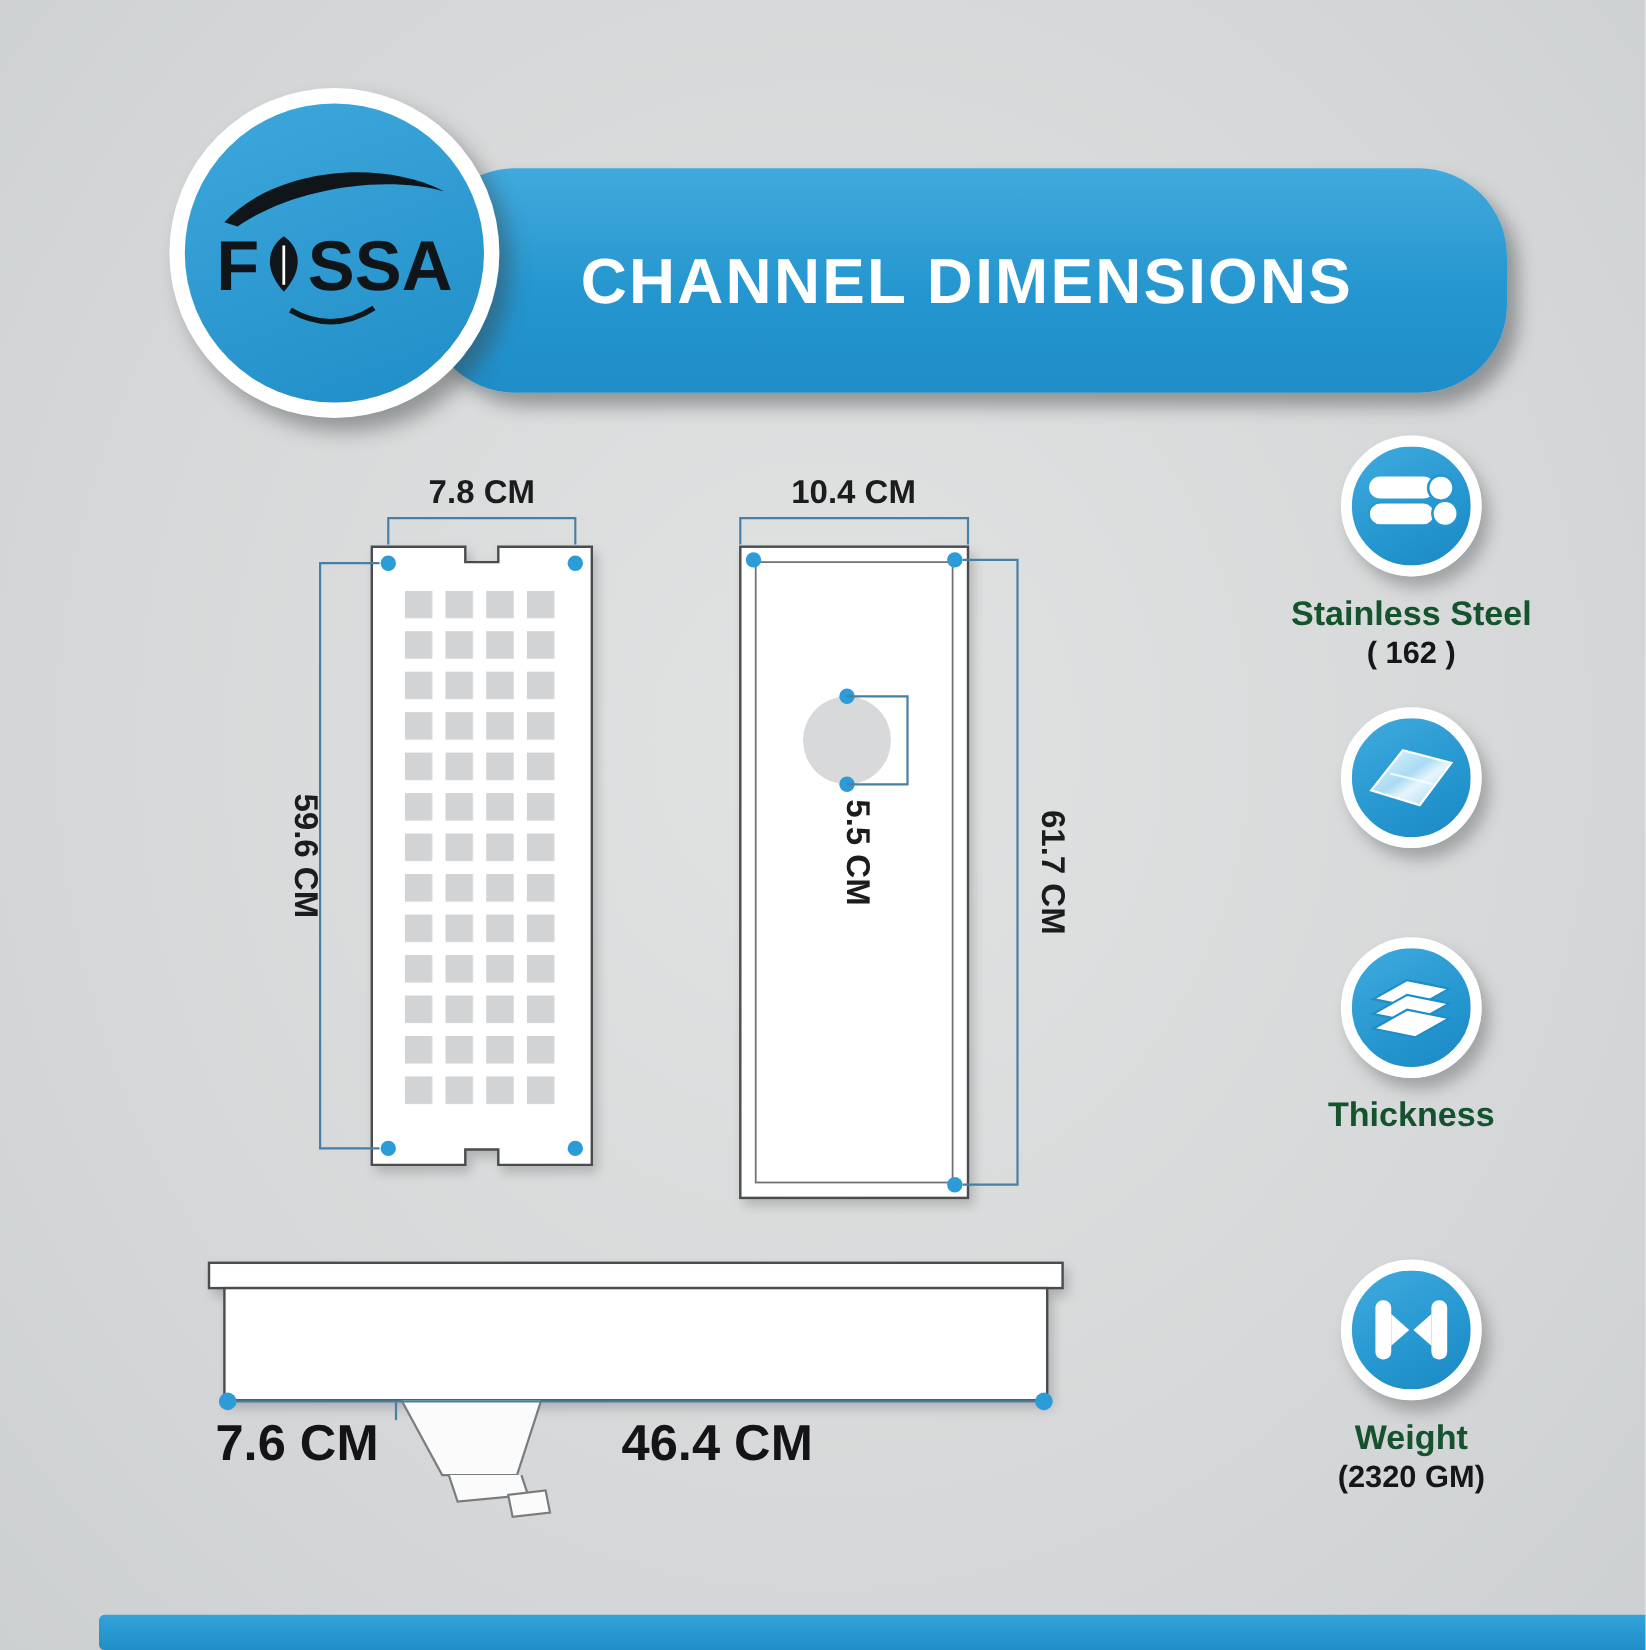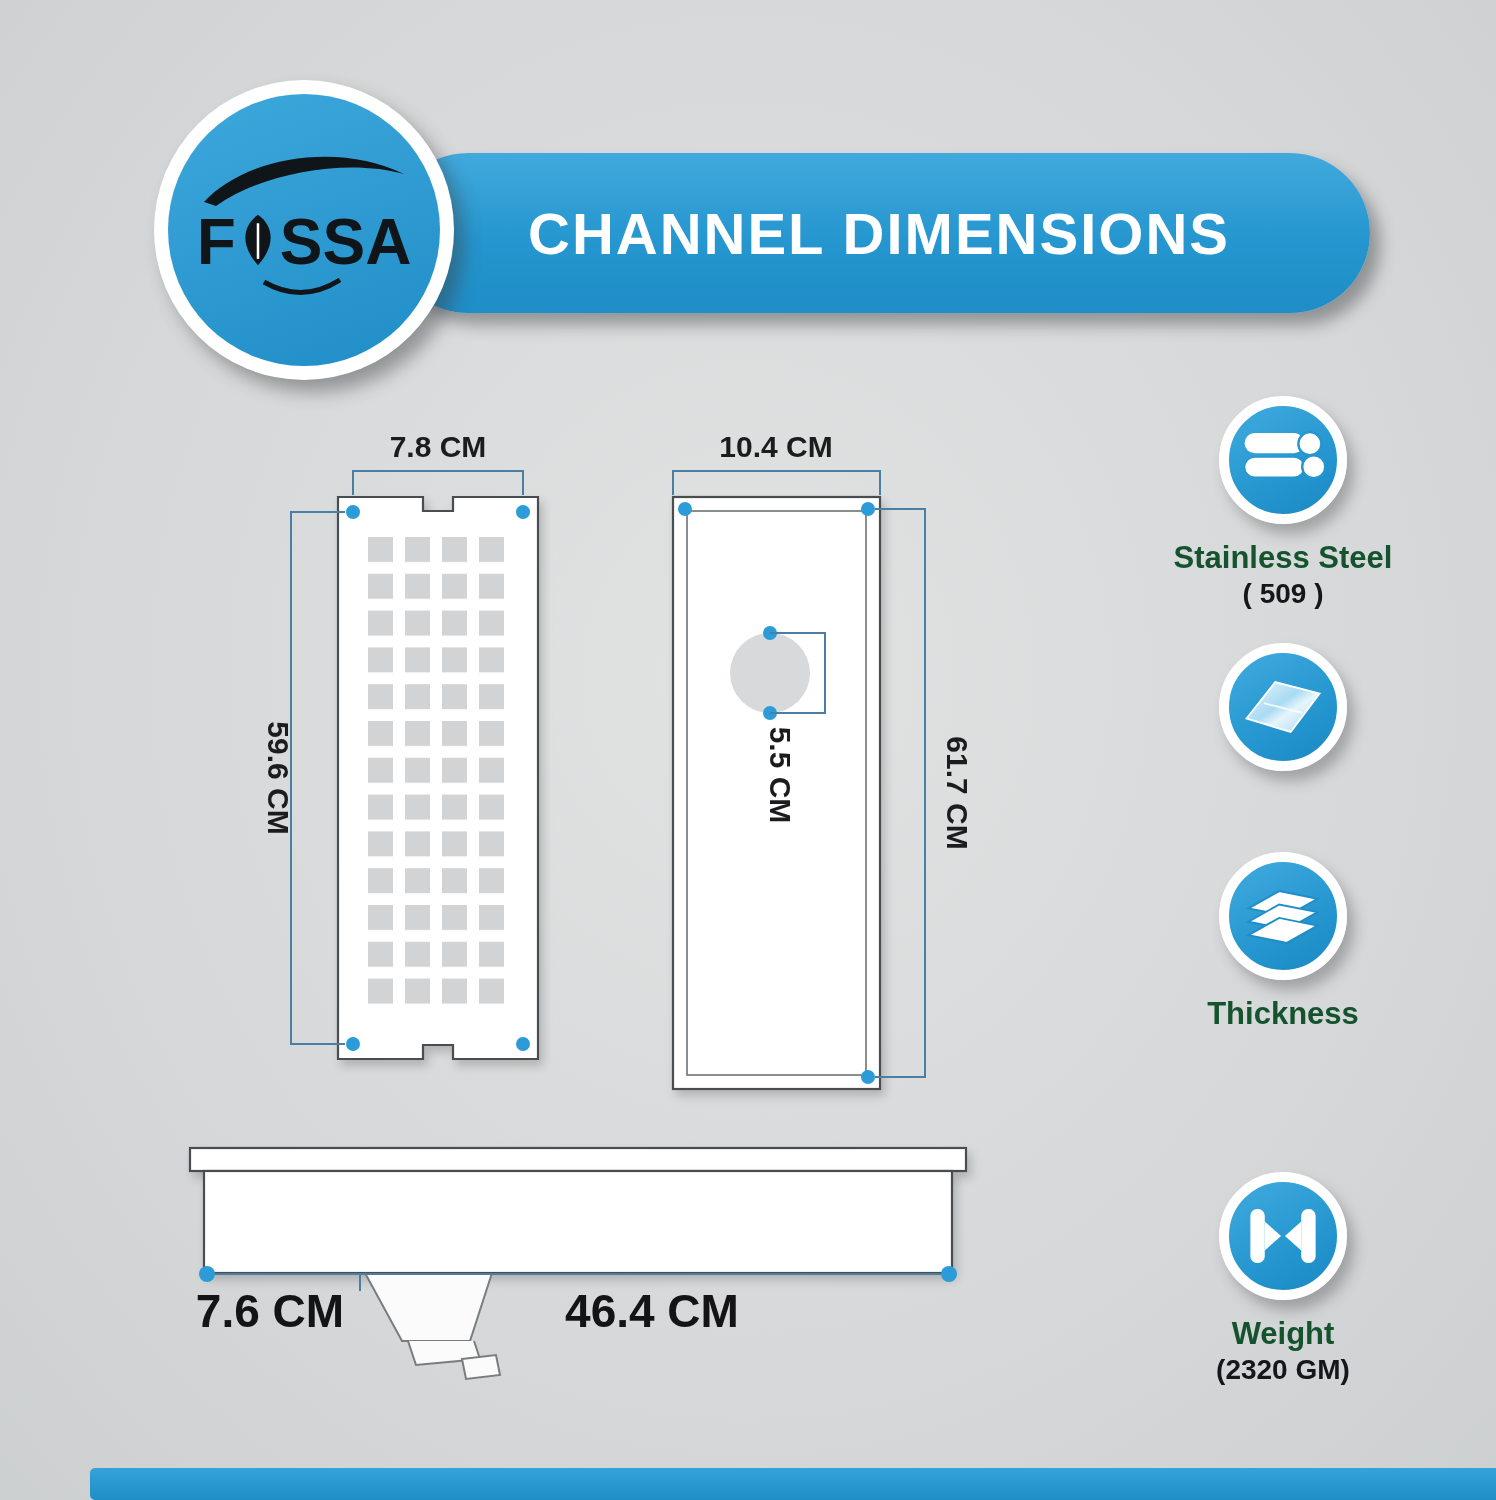--- a/index.html
+++ b/index.html
@@ -5,21 +5,21 @@
 <style>
   *{box-sizing:border-box;}
   html,body{margin:0;padding:0;}
   body{
     width:1496px;height:1500px;position:relative;overflow:hidden;
     background:radial-gradient(ellipse at 50% 45%, #e1e3e3 0%, #d5d7d8 65%, #cdd0d1 100%);
     font-family:"Liberation Sans","DejaVu Sans",sans-serif;color:#1d1d1f;
   }
   
   .banner{
-    position:absolute;left:388px;top:153px;width:982px;height:160px;border-radius:80px;
+    position:absolute;left:388px;top:153px;width:982px;height:204px;border-radius:80px;
     background:linear-gradient(180deg,#41a9dc 0%,#2596cf 55%,#1f8dc7 100%);
     box-shadow:10px 12px 16px rgba(60,64,66,.45);
     display:flex;align-items:center;justify-content:center;z-index:2;
   }
   .banner-title{color:#ffffff;font-size:58px;font-weight:800;letter-spacing:2px;white-space:nowrap;}
   
   .logo{
     position:absolute;left:154px;top:80px;width:300px;height:300px;border-radius:50%;
     background:#ffffff;box-shadow:10px 12px 18px rgba(60,64,66,.45);
     display:flex;align-items:center;justify-content:center;z-index:5;
@@ -146,21 +146,21 @@
 <div class="feature" style="top:396px;">
   <div class="feature-circle">
     <svg width="96" height="96" viewBox="-50 -50 100 100">
       <rect x="-40" y="-28" width="62" height="21" rx="10.5" fill="#ffffff"></rect>
       <circle cx="28" cy="-17" r="12" fill="#ffffff" stroke="#2596cf" stroke-width="2.5"></circle>
       <rect x="-40" y="-3" width="62" height="21" rx="10.5" fill="#ffffff" stroke="#2596cf" stroke-width="1.5"></rect>
       <circle cx="32" cy="7" r="12" fill="#ffffff" stroke="#2596cf" stroke-width="2.5"></circle>
     </svg>
   </div>
   <div class="feature-title">Stainless Steel</div>
-  <div class="feature-subtitle">( 509 )</div>
+  <div class="feature-subtitle">( 162 )</div>
 </div>
 
 <div class="feature" style="top:643px;">
   <div class="feature-circle">
     <svg width="96" height="96" viewBox="-50 -50 100 100">
       <defs>
         <linearGradient id="shineGrad" x1="0" y1="0" x2="1" y2="1">
           <stop offset="0" stop-color="#eaf7fd"></stop>
           <stop offset="0.45" stop-color="#a9dbf3"></stop>
           <stop offset="0.6" stop-color="#e6f5fc"></stop>
@@ -178,21 +178,21 @@
   <div class="feature-circle">
     <svg width="96" height="96" viewBox="-50 -50 100 100">
       <polygon points="-36,-8 -4,-26 36,-18 4,0" fill="#ffffff" stroke="#1f8dc7" stroke-width="2"></polygon>
       <polygon points="-36,6 -4,-12 36,-4 4,14" fill="#ffffff" stroke="#1f8dc7" stroke-width="2"></polygon>
       <polygon points="-36,20 -4,2 36,10 4,28" fill="#ffffff" stroke="#1f8dc7" stroke-width="2"></polygon>
     </svg>
   </div>
   <div class="feature-title">Thickness</div>
 </div>
 
-<div class="feature" style="top:1172px;">
+<div class="feature" style="top:1145px;">
   <div class="feature-circle">
     <svg width="96" height="96" viewBox="-50 -50 100 100">
       <rect x="-34" y="-28" width="15" height="56" rx="7" fill="#ffffff"></rect>
       <rect x="19" y="-28" width="15" height="56" rx="7" fill="#ffffff"></rect>
       <polygon points="-19,-15 -19,15 -2,0" fill="#ffffff"></polygon>
       <polygon points="19,-15 19,15 2,0" fill="#ffffff"></polygon>
     </svg>
   </div>
   <div class="feature-title">Weight</div>
   <div class="feature-subtitle">(2320 GM)</div>

